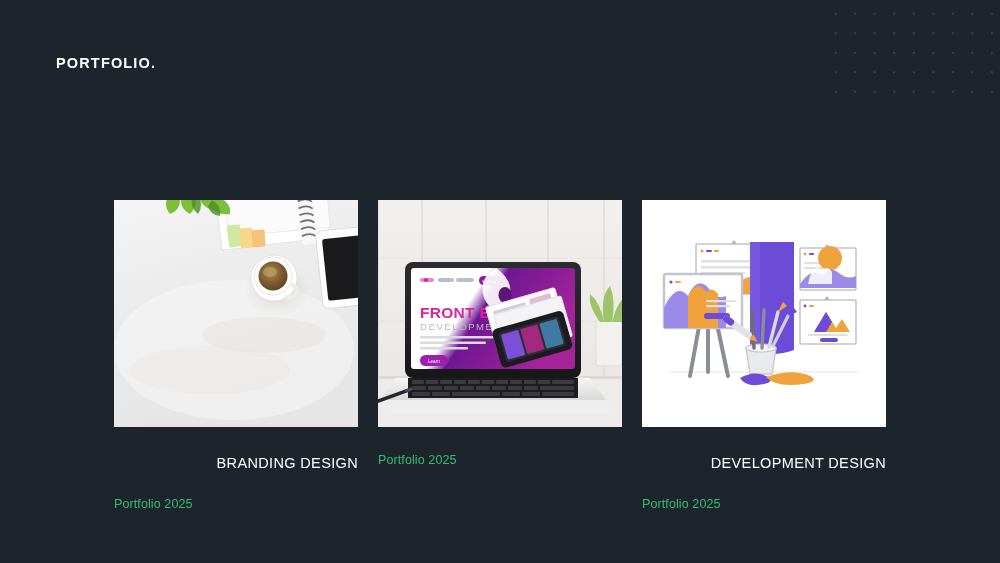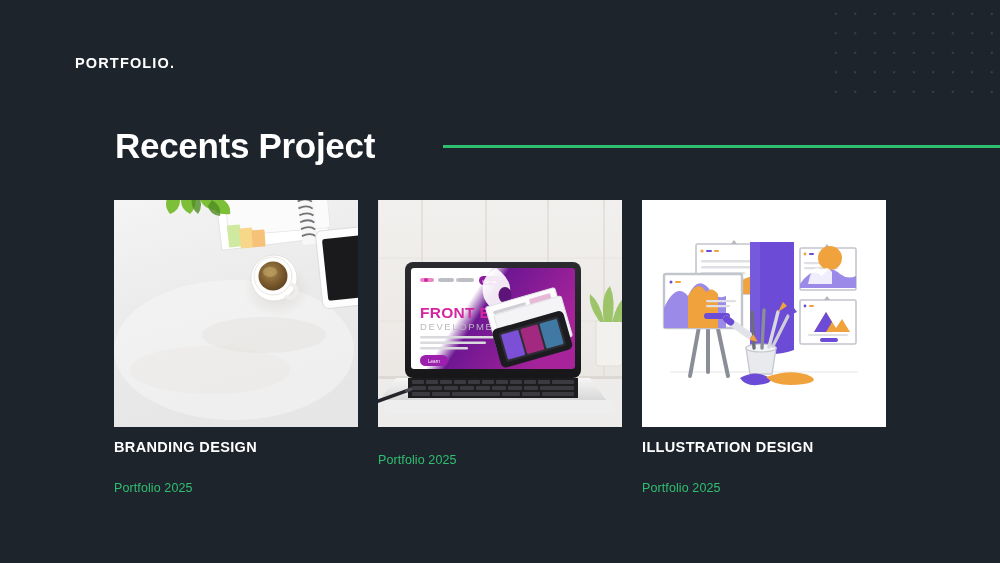--- a/index.html
+++ b/index.html
@@ -19,61 +19,57 @@
     background-size:19.5px 19.5px;
     background-position:2px 4px;
     opacity:.95;
   }
 
   
   .brand{
     position:absolute; left:56px; top:55px;
     color:#ffffff; font-size:14.5px; font-weight:bold;
     letter-spacing:1.15px;
-    margin-left:19px;
   }
 
   
   .title-row{ position:absolute; left:115px; top:118px; right:0; height:56px; display:flex; align-items:center; }
   .page-title{
     color:#ffffff; font-size:35px; font-weight:bold; letter-spacing:-.3px;
     white-space:nowrap;
   }
   .title-rule{
     flex:1 1 auto; height:3px; background:#2fbf71; margin-left:68px;
   }
 
   
   .cards{ position:absolute; left:114px; top:200px; width:772px; display:flex; gap:20px; }
   .card{ width:244px; }
   .thumb{
     width:244px; height:227px; background:#ffffff; overflow:hidden; position:relative;
   }
   .card-title{
-    margin-top:12px; color:#ffffff; font-size:14.5px; font-weight:bold; letter-spacing:.35px;
+    margin-top:28px; color:#ffffff; font-size:14.5px; font-weight:normal; letter-spacing:.35px;
     white-space:nowrap;
+    text-align:right;
   }
   .card-sub{
     margin-top:26px; color:#2fbf71; font-size:12.5px; letter-spacing:.1px;
   }
   svg{ display:block; }
 </style>
 </head>
 <body>
 
 <div class="slide">
 
   <div class="dot-pattern"></div>
 
   <div class="brand">PORTFOLIO.</div>
 
-  <div class="title-row">
-    <div class="page-title">Recents Project</div>
-    <div class="title-rule"></div>
-  </div>
 
   <div class="cards">
 
     <div class="card">
       <div class="thumb">
         <svg viewBox="0 0 244 227" width="244" height="227" aria-hidden="true">
           <defs>
             <linearGradient id="deskbg" x1="0" y1="0" x2="0.3" y2="1">
               <stop offset="0" stop-color="#f4f4f4"></stop>
               <stop offset="0.45" stop-color="#ececec"></stop>
@@ -390,18 +386,18 @@
           <g transform="rotate(36 96 128)">
             <rect x="78" y="124" width="34" height="7" rx="3.5" fill="#e2e3e8"></rect>
             <rect x="78" y="124" width="12" height="7" rx="3.5" fill="#6c4bd6"></rect>
             <path d="M112 124 l8 3.5 l-8 3.5z" fill="#f0a23c"></path>
           </g>
 
           <path d="M98 178 q14 -8 26 -2 q10 5 -2 8 q-18 4 -24 -6z" fill="#6c4bd6"></path>
           <path d="M124 177 q26 -9 44 -1 q10 5 -6 8 q-28 4 -38 -7z" fill="#f0a23c"></path>
         </svg>
       </div>
-      <div class="card-title">ILLUSTRATION DESIGN</div>
+      <div class="card-title">DEVELOPMENT DESIGN</div>
       <div class="card-sub">Portfolio 2025</div>
     </div>
 
   </div>
 </div>
 
 </body></html>

